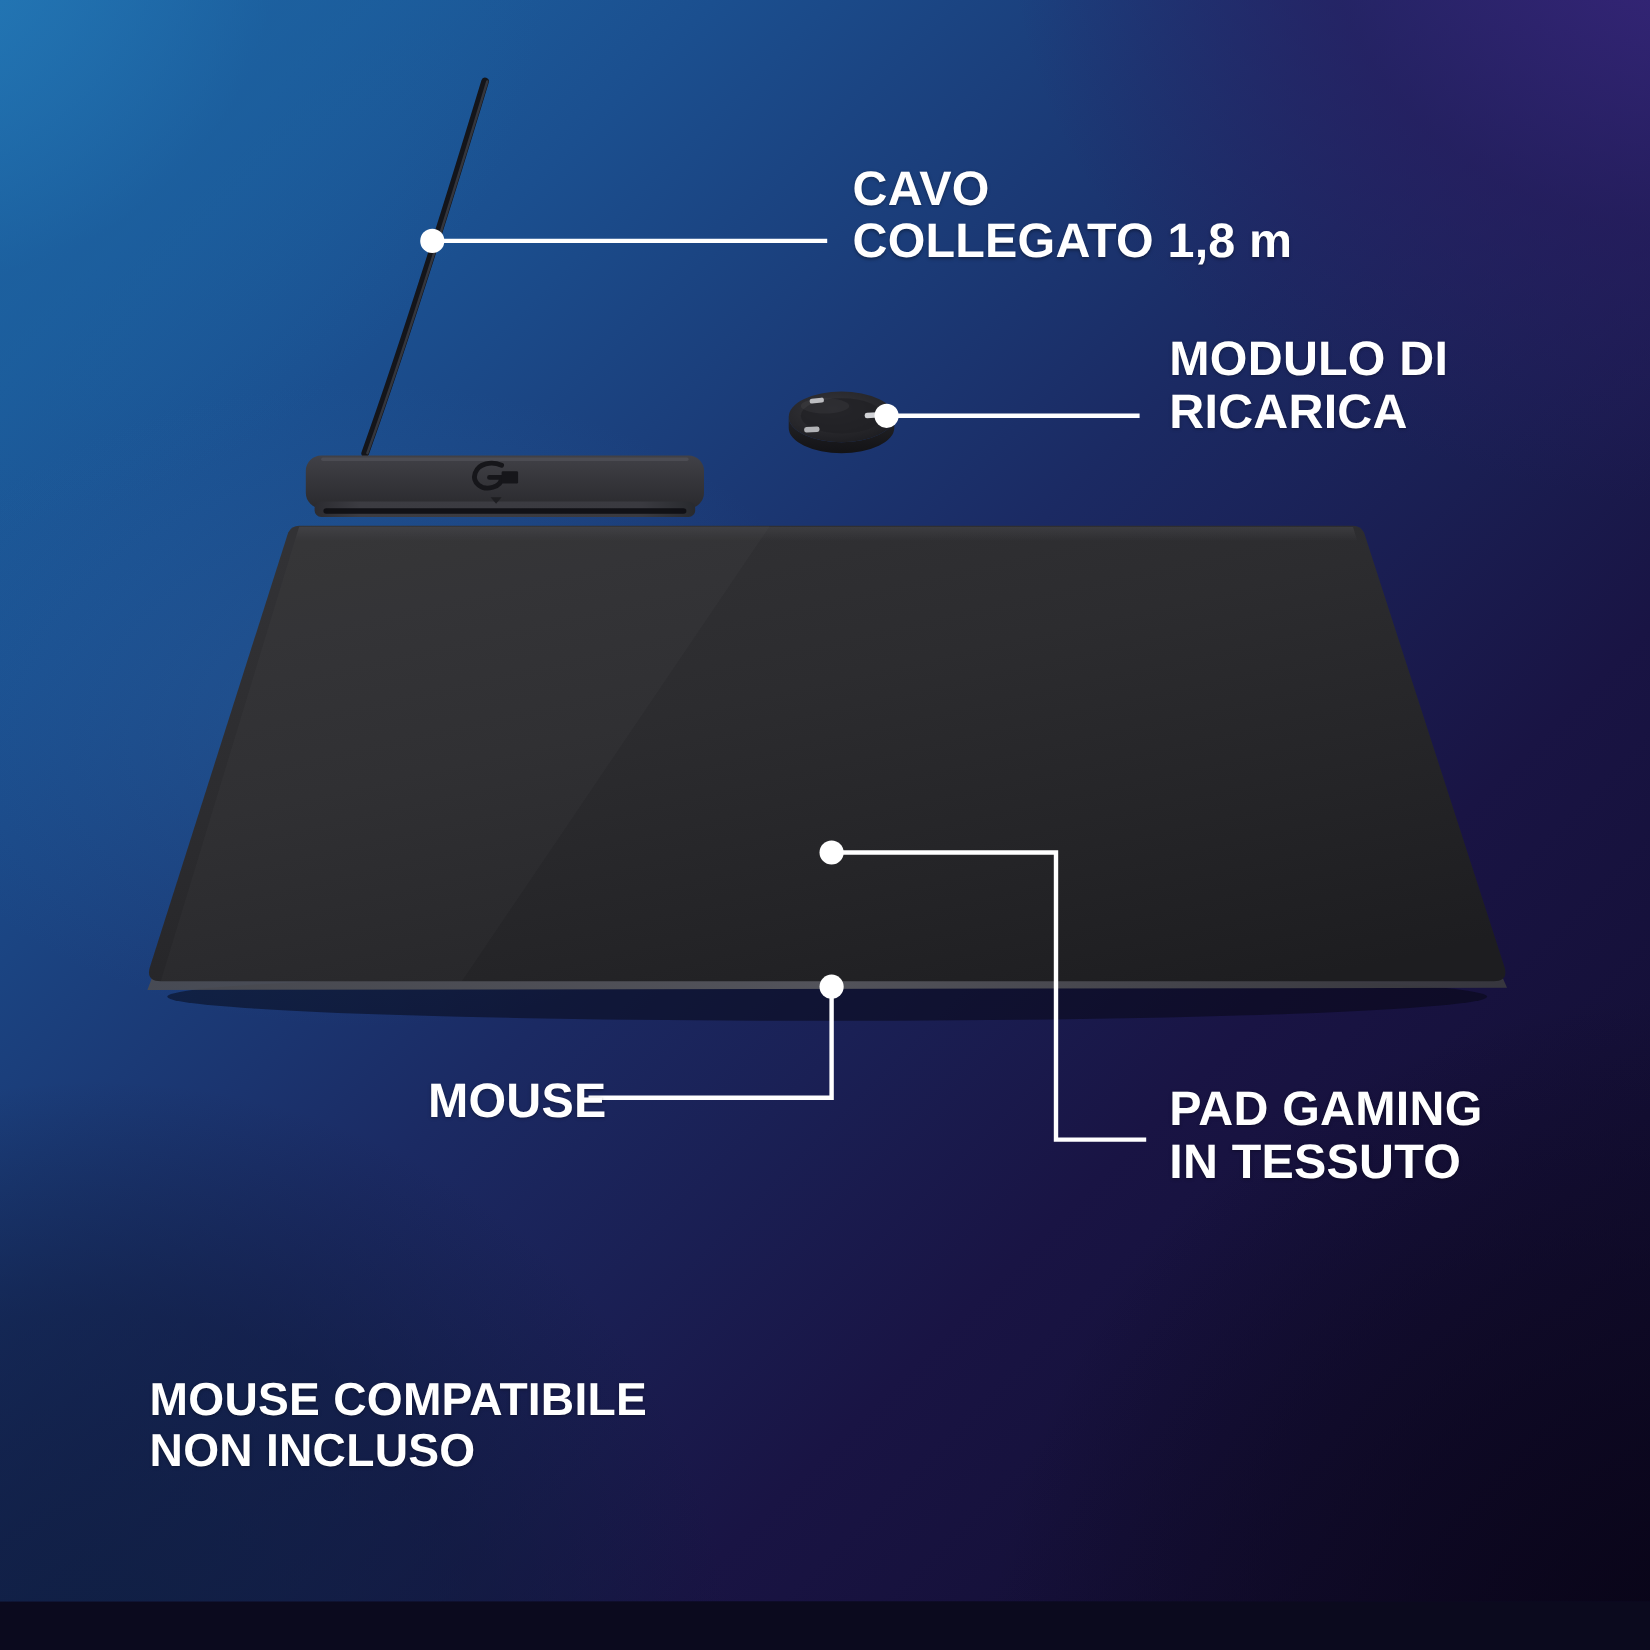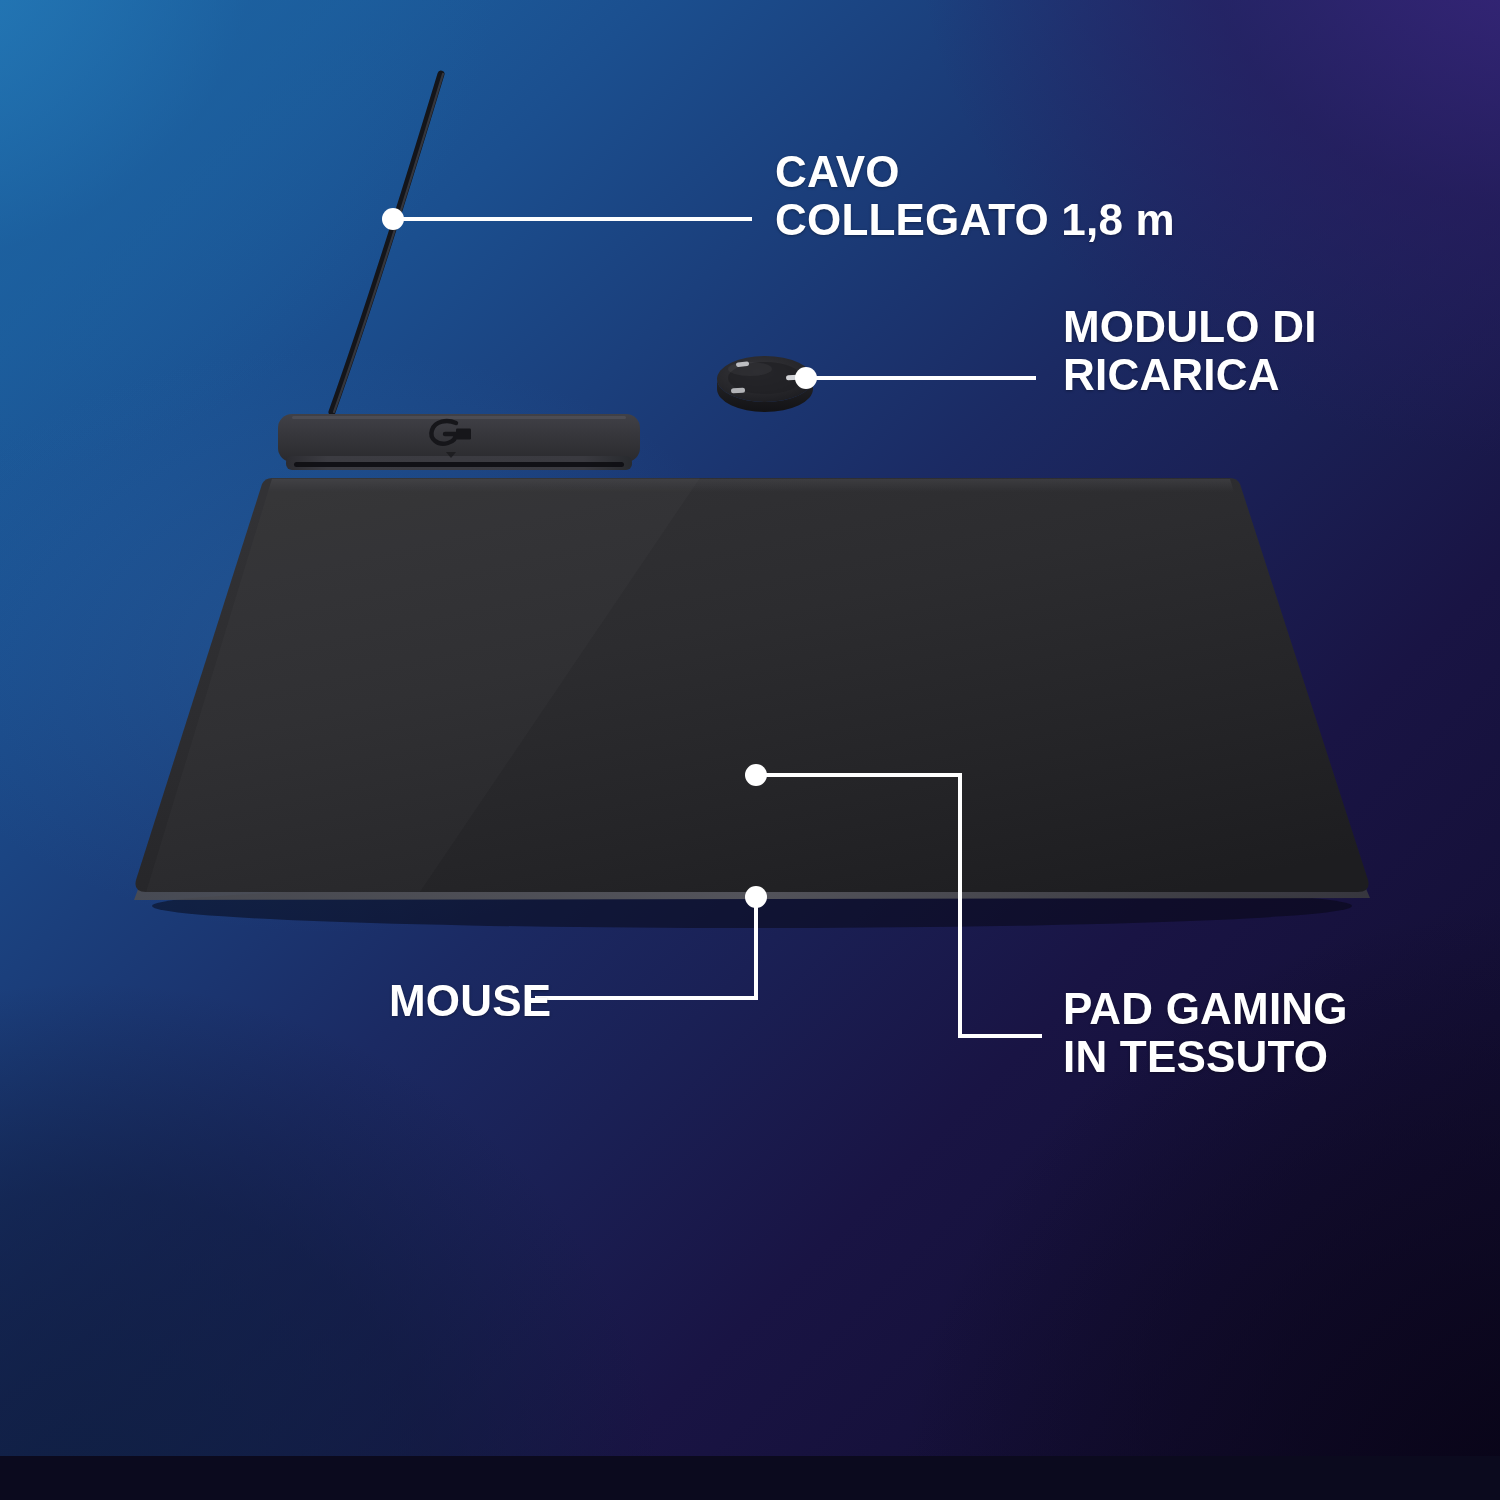--- a/index.html
+++ b/index.html
@@ -222,14 +222,16 @@
 COLLEGATO 1,8 m</div>
 
   <div class="callout-label" id="label-pad">PAD GAMING
 IN TESSUTO</div>
 
   <div class="callout-label" id="label-module">MODULO DI
 RICARICA</div>
 
   <div class="callout-label" id="label-base">MOUSE</div>
 
+  <div id="footnote">MOUSE COMPATIBILE
+NON INCLUSO</div>
 
 </div>
 
 </body></html>

